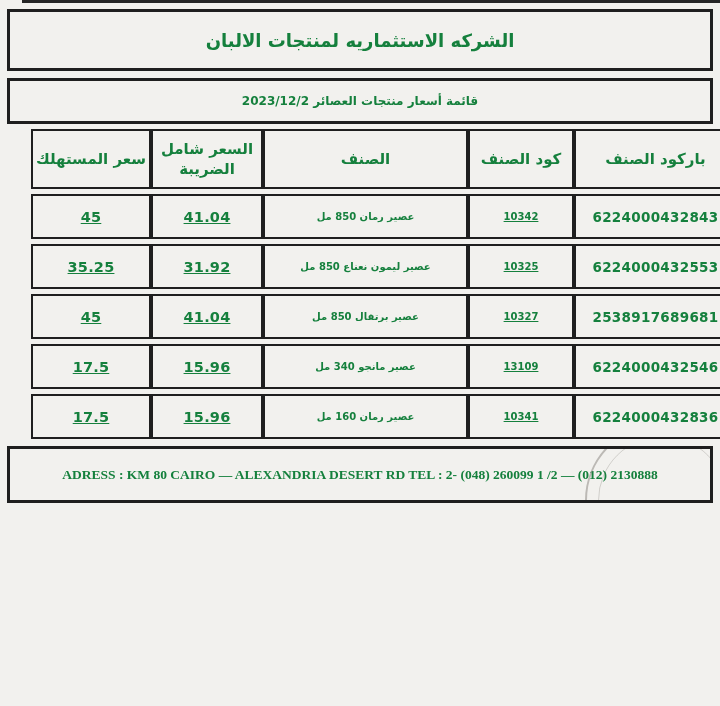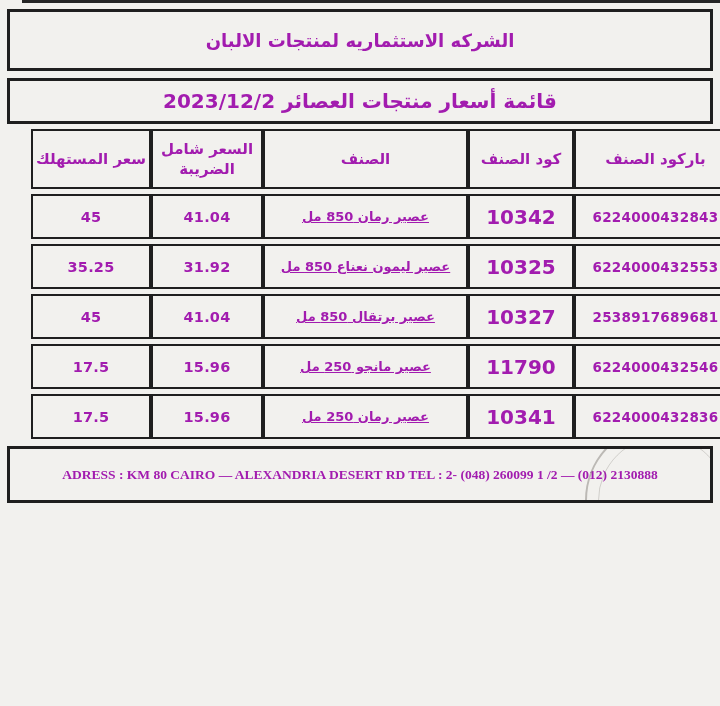--- a/index.html
+++ b/index.html
@@ -3,56 +3,56 @@
 <meta charset="utf-8">
 <style>
   * { box-sizing: border-box; margin: 0; padding: 0; }
   html,body { background:#e8e7e4; }
   .page {
     position: relative;
     width: 720px; height: 706px;
     background: #f2f1ee;
     overflow: hidden;
     font-family: "DejaVu Sans", sans-serif;
-    color: #a21caf;
+    color: #15803d;
   }
   .scan-top-line {
     position: absolute; top: 0; left: 22px; right: 0;
     height: 3px; background: #262626;
   }
   .box {
     border: 3px solid #1f1f1f;
     margin-left: 7px; margin-right: 7px;
     display: flex; align-items: center; justify-content: center;
     text-align: center;
   }
   .title-box  { margin-top: 9px; height: 62px; font-size: 18px; font-weight: bold; direction: rtl; }
-  .subtitle-box { margin-top: 7px; height: 46px; font-size: 20px; font-weight: bold; direction: rtl; }
+  .subtitle-box { margin-top: 7px; height: 46px; font-size: 12px; font-weight: bold; direction: rtl; }
 
   table.price-table {
     border-collapse: separate;
     border-spacing: 0 5px;
     margin: 0 7px;
     width: 706px;
     table-layout: fixed;
     padding-left: 24px;
   }
   .price-table td, .price-table th {
     border: 2.5px solid #1f1f1f;
     text-align: center;
     vertical-align: middle;
     font-weight: bold;
     overflow: hidden;
   }
   .price-table thead th { height: 60px; font-size: 15px; direction: rtl; }
   .price-table tbody td { height: 45px; }
   .th-tax { white-space: pre-line; line-height: 1.35; }
-  td.num   { font-size: 14.5px; letter-spacing: .2px; }
-  td.item  { font-size: 13px; direction: rtl; text-decoration: underline; }
-  td.code  { font-size: 20px; }
+  td.num   { font-size: 14.5px; letter-spacing: .2px; text-decoration: underline; }
+  td.item  { font-size: 10px; direction: rtl; }
+  td.code  { font-size: 10px; text-decoration: underline; }
   td.barcode { font-size: 13.5px; letter-spacing: .3px; }
 
   .footer-box {
     position: relative;
     margin-top: 2px;
     height: 57px;
     flex-direction: row;
     font-family: "Liberation Serif", serif;
     font-size: 13.5px;
     font-weight: bold;
@@ -125,28 +125,28 @@
       <tr>
         <td class="num">45</td>
         <td class="num">41.04</td>
         <td class="item">عصير برتقال 850 مل</td>
         <td class="code">10327</td>
         <td class="barcode">2538917689681</td>
       </tr>
       <tr>
         <td class="num">17.5</td>
         <td class="num">15.96</td>
-        <td class="item">عصير مانجو 250 مل</td>
-        <td class="code">11790</td>
+        <td class="item">عصير مانجو 340 مل</td>
+        <td class="code">13109</td>
         <td class="barcode">6224000432546</td>
       </tr>
       <tr>
         <td class="num">17.5</td>
         <td class="num">15.96</td>
-        <td class="item">عصير رمان 250 مل</td>
+        <td class="item">عصير رمان 160 مل</td>
         <td class="code">10341</td>
         <td class="barcode">6224000432836</td>
       </tr>
     </tbody>
   </table>
 
   <div class="box footer-box">
     <div>ADRESS : KM 80 CAIRO — ALEXANDRIA  DESERT RD TEL : 2- (048) 260099 1 /2 — (012) 2130888</div>
     <div class="stamp"></div>
   </div>

